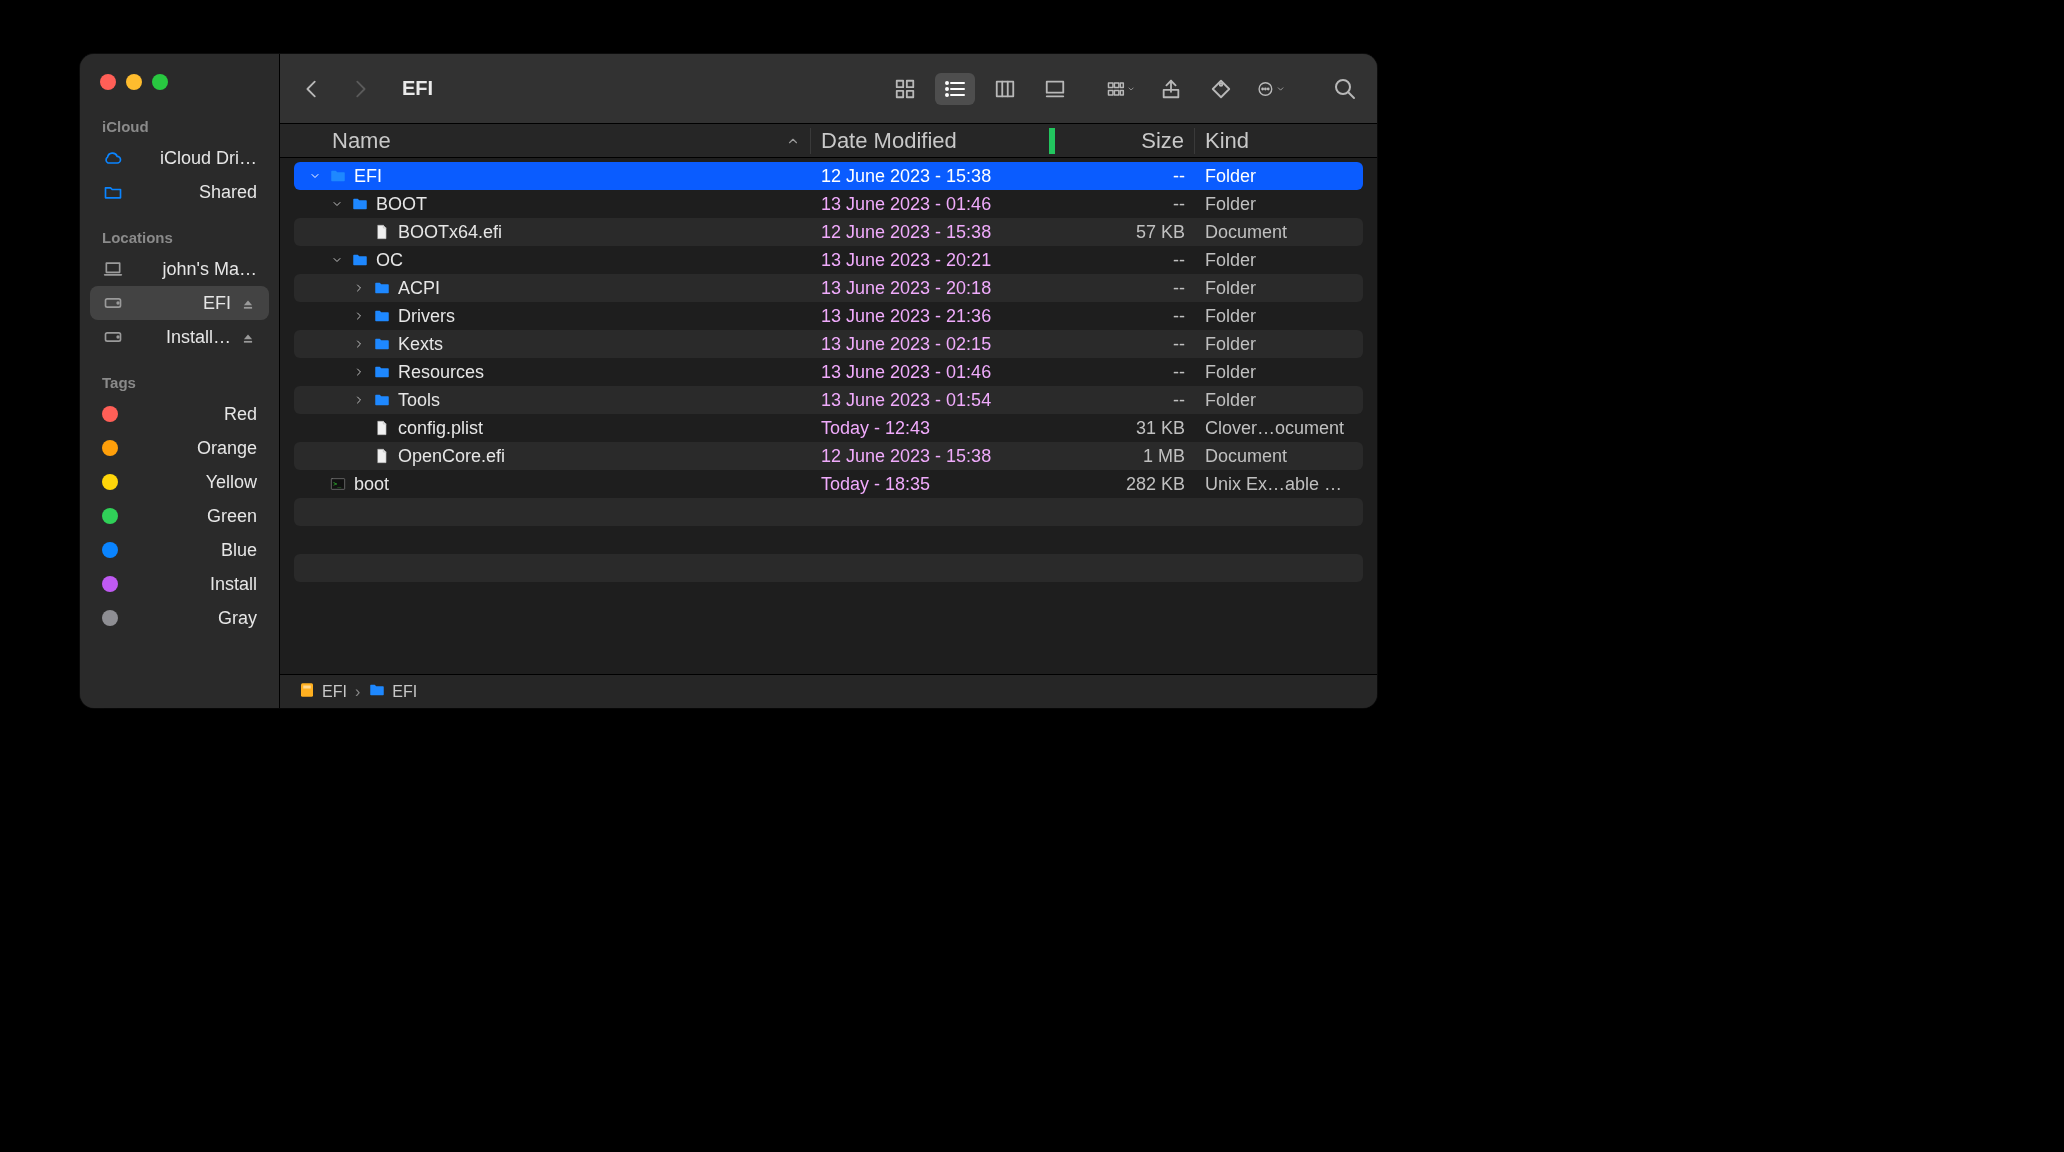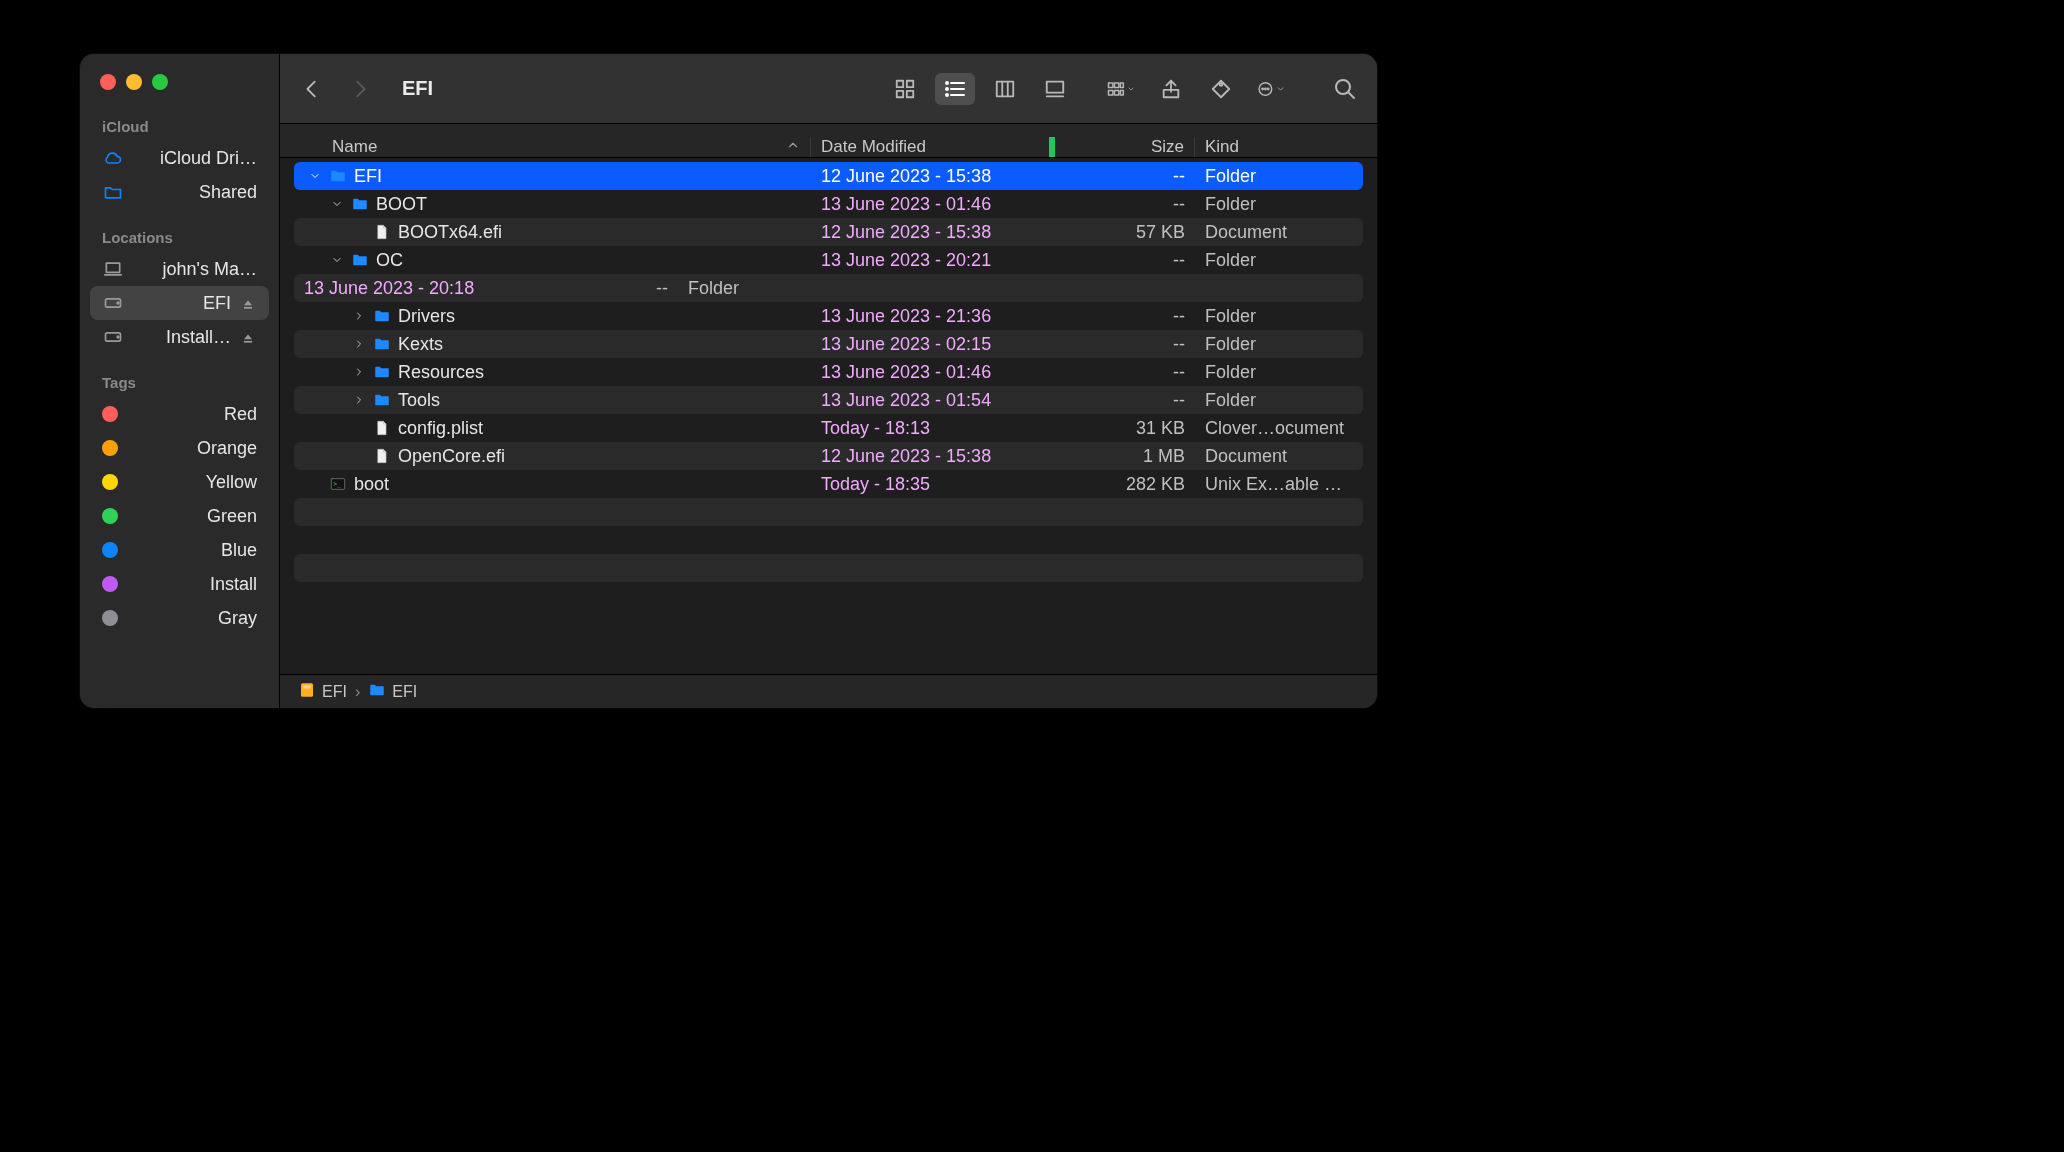--- a/index.html
+++ b/index.html
@@ -91,25 +91,25 @@
   .title { font-size: 20px; font-weight: 600; color: #eaeaea; margin-right: auto; padding-left: 4px;}
   .view-switch { display:flex; background: transparent; border-radius:6px; gap:10px; align-items:center;}
   .view-btn { width:40px; height:32px; display:flex; align-items:center; justify-content:center; border-radius:6px; color:#b8b8b8;}
   .view-btn.active { background: rgba(255,255,255,0.14); color:#fff;}
   .tb-group { display:flex; gap:22px; align-items:center; margin-left: 28px; }
   .tb-spacer { width: 38px; }
 
   
   .cols {
     display: flex;
-    align-items: flex-end;
+    align-items: center;
     height: 34px;
     background: #262626;
     border-bottom: 1px solid #000;
-    font-size: 17px;
+    font-size: 22px;
     color: #c8c8c8;
     padding-right: 14px;
   }
   .col { padding: 0 10px; display:flex; align-items:center; gap:6px;}
   .col.name { flex: 1; padding-left: 52px; border-right: 1px solid #3a3a3a;}
   .col.date { width: 244px; border-right: 6px solid #22c55e;}
   .col.size { width: 140px; justify-content:flex-end; border-right: 1px solid #3a3a3a;}
   .col.kind { width: 168px; }
   .sort-caret { margin-left:auto; color:#9a9a9a; }
 
@@ -470,20 +470,34 @@
                   <path d="M3 6a1 1 0 0 1 1-1h5l2 2h9a1 1 0 0 1 1 1v10a1 1 0 0 1-1 1H4a1 1 0 0 1-1-1z"></path>
                 </svg>
               </span>
               <span>OC</span>
             </div>
             <div class="cell-date">13 June 2023 - 20:21</div>
             <div class="cell-size">--</div>
             <div class="cell-kind">Folder</div>
           </div>
           <div class="row">
+            <div class="cell-name">
+              <span class="indent" style="width: 52px;"></span>
+              <span class="disclosure">
+                <svg viewBox="0 0 24 24" width="12" height="12">
+                  <polyline points="9 6 15 12 9 18"></polyline>
+                </svg>
+              </span>
+              <span class="ficon">
+                <svg viewBox="0 0 24 24" width="18" height="18" style="fill:#1e88ff;stroke:none">
+                  <path d="M3 6a1 1 0 0 1 1-1h5l2 2h9a1 1 0 0 1 1 1v10a1 1 0 0 1-1 1H4a1 1 0 0 1-1-1z"></path>
+                </svg>
+              </span>
+              <span>ACPI</span>
+            </div>
             <div class="cell-date">13 June 2023 - 20:18</div>
             <div class="cell-size">--</div>
             <div class="cell-kind">Folder</div>
           </div>
           <div class="row">
             <div class="cell-name">
               <span class="indent" style="width: 52px;"></span>
               <span class="disclosure">
                 <svg viewBox="0 0 24 24" width="12" height="12">
                   <polyline points="9 6 15 12 9 18"></polyline>
@@ -562,21 +576,21 @@
               <span class="indent" style="width: 52px;"></span>
               <span class="disclosure" style="width: 14px;"></span>
               <span class="ficon">
                 <svg viewBox="0 0 24 24" width="16" height="18" style="fill:#f0f0f0;stroke:#bbb;stroke-width:1">
                   <path d="M6 2h8l4 4v16H6z"></path>
                   <path d="M14 2v4h4" style="fill:none;stroke:#bbb"></path>
                 </svg>
               </span>
               <span>config.plist</span>
             </div>
-            <div class="cell-date">Today - 18:13</div>
+            <div class="cell-date">Today - 12:43</div>
             <div class="cell-size">31 KB</div>
             <div class="cell-kind">Clover…ocument</div>
           </div>
           <div class="row">
             <div class="cell-name">
               <span class="indent" style="width: 52px;"></span>
               <span class="disclosure" style="width: 14px;"></span>
               <span class="ficon">
                 <svg viewBox="0 0 24 24" width="16" height="18" style="fill:#f0f0f0;stroke:#bbb;stroke-width:1">
                   <path d="M6 2h8l4 4v16H6z"></path>

